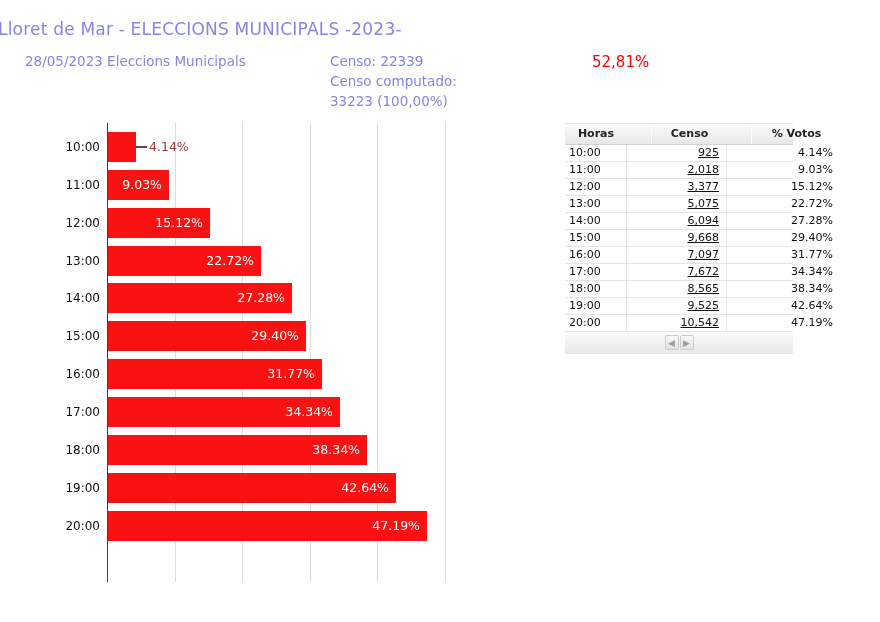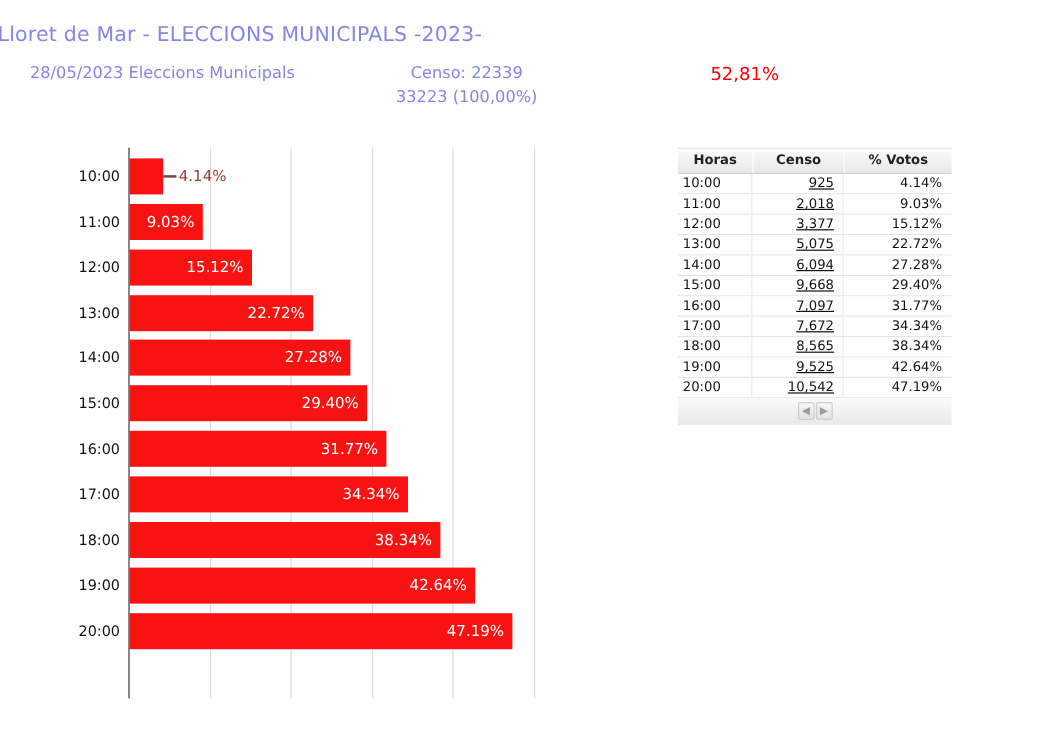--- a/index.html
+++ b/index.html
@@ -35,21 +35,21 @@
   }
   .bar-connector{position:absolute;height:2px;}
   .bar-label-out{
     position:absolute;font-size:12.5px;height:30px;line-height:30px;white-space:nowrap;
   }
   
   .votes-table{
     position:absolute;left:565px;top:123px;width:228px;
     font-size:11px;color:#111;
   }
-  .t-grid{display:grid;grid-template-columns:62px 76px 90px;}
+  .t-grid{display:grid;grid-template-columns:62px 76px 90px;gap:24px;}
   .t-head{
     background:linear-gradient(#fcfcfc,#e7e7e7);
     border-top:1px solid #e3e3e3;border-bottom:1px solid #d2d2d2;
     font-weight:bold;color:#222;
   }
   .t-head .cell{
     text-align:center;height:20px;line-height:20px;
     border-left:1px solid #ffffff;
   }
   .t-head .cell:first-child{border-left:none;}
@@ -73,22 +73,23 @@
 </style>
 </head>
 <body>
 
 <div class="page-title" style="color: rgb(133, 133, 232);">Lloret de Mar - ELECCIONS MUNICIPALS -2023-</div>
 
 <div class="sub-block sub-left" style="color: rgb(133, 133, 232); padding-left: 24px;">
   <div>28/05/2023 Eleccions Municipals</div>
 </div>
 
-<div class="sub-block sub-censo" style="color: rgb(133, 133, 232); text-align: center;">
+<div class="sub-block sub-censo" style="color: rgb(133, 133, 232);">
   <div>Censo: 22339</div>
+  <div>Censo computado:</div>
   <div>33223 (100,00%)</div>
 </div>
 
 <div class="abstention" style="color: rgb(255, 0, 0);">
   <div>52,81%</div>
 </div>
 
 <div class="chart">
     <div class="gridline" style="left: 174.5px; background: rgb(222, 222, 222);"></div>
     <div class="gridline" style="left: 242px; background: rgb(222, 222, 222);"></div>

